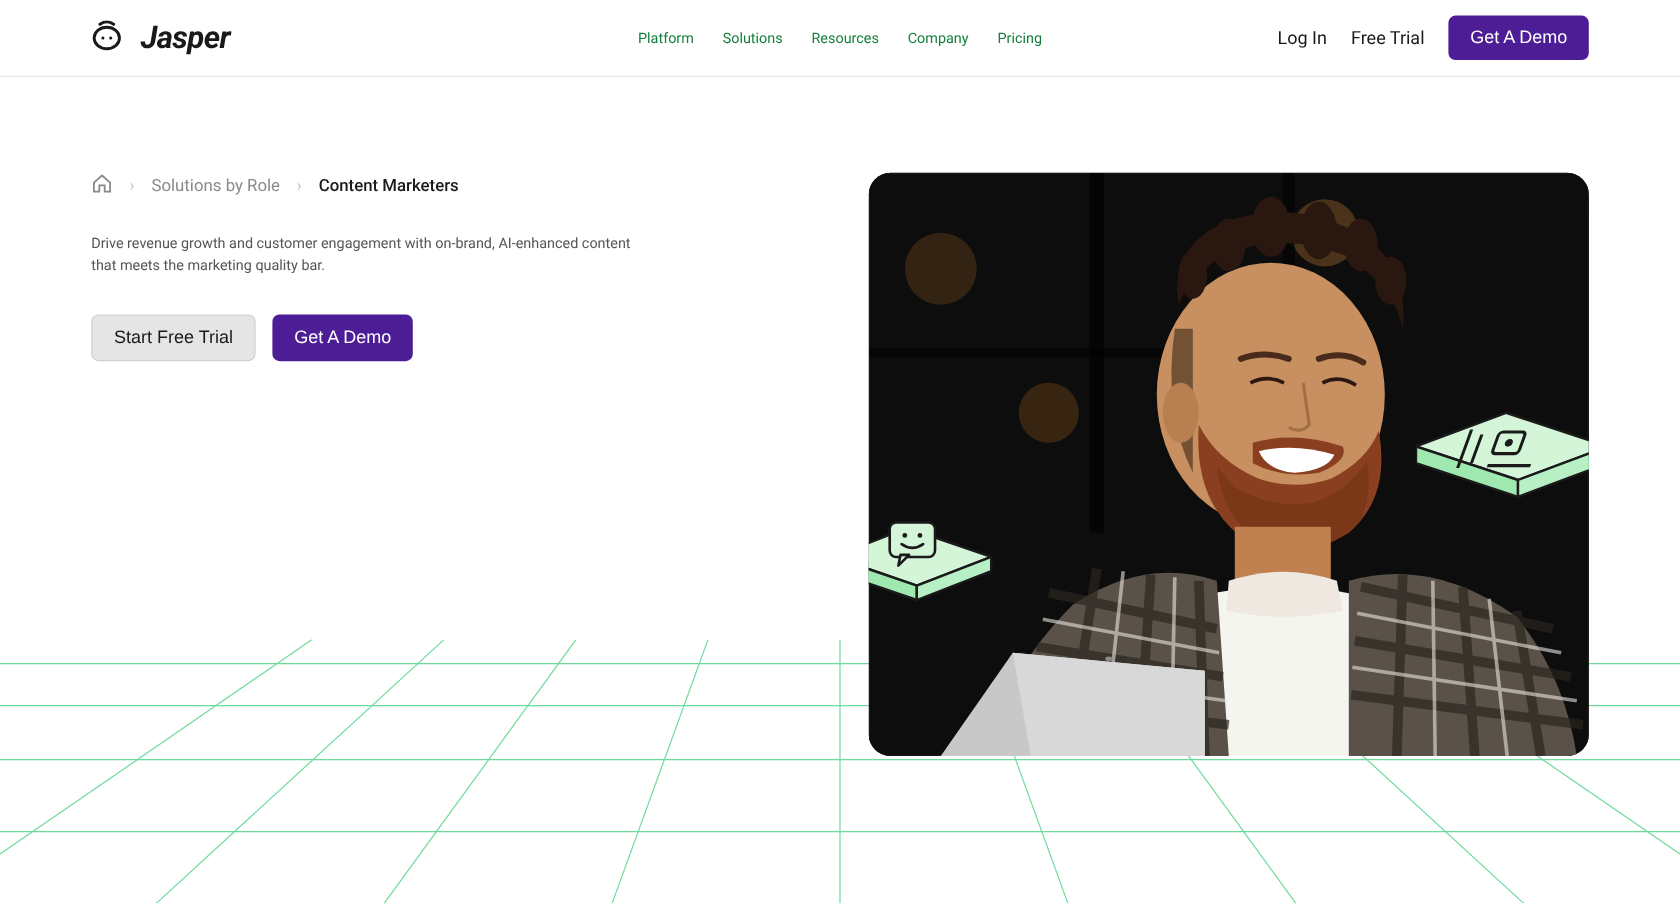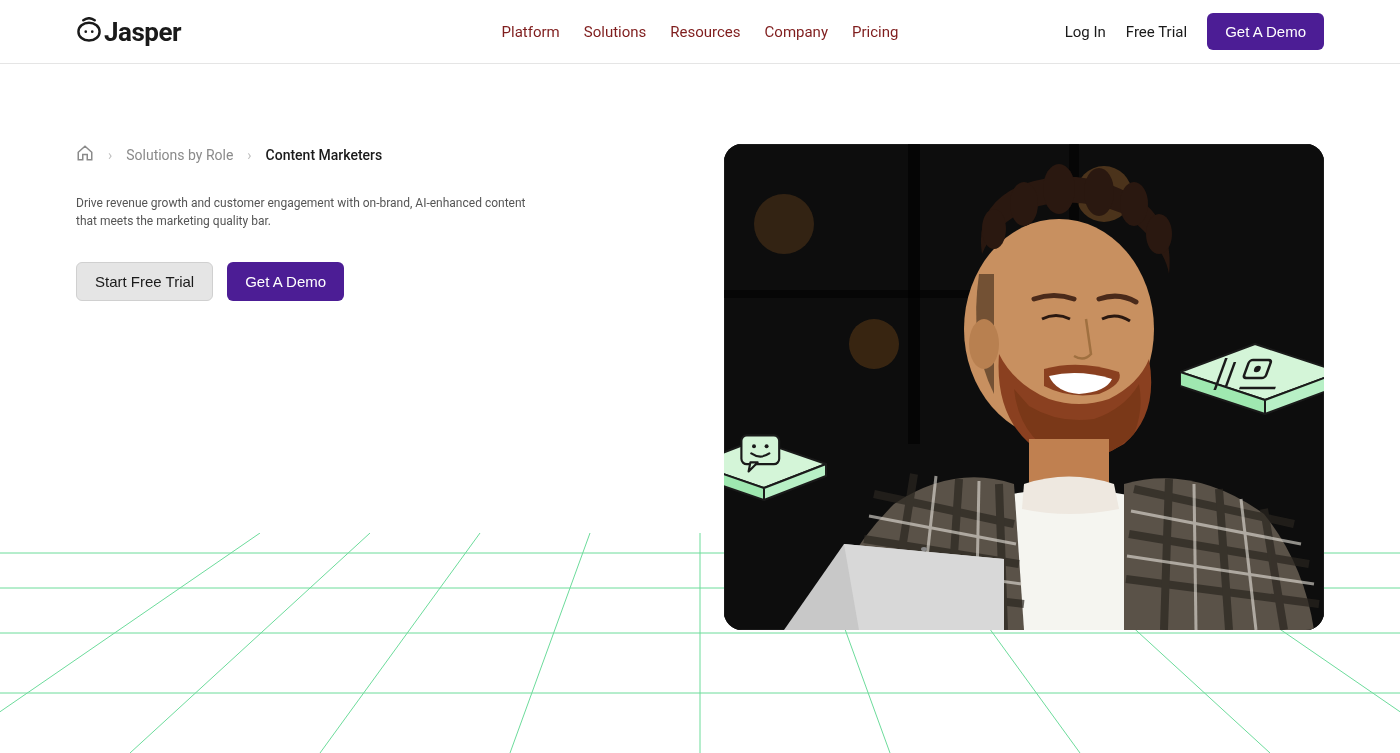--- a/index.html
+++ b/index.html
@@ -1,24 +1,24 @@
 <!DOCTYPE html>
 <html><head>
   <meta charset="utf-8">
   <style>
     * { margin: 0; padding: 0; box-sizing: border-box; }
     body { font-family: -apple-system, BlinkMacSystemFont, 'Segoe UI', Roboto, Helvetica, Arial, sans-serif; background: #fff; color: #1a1a1a; width: 1400px; height: 753px; overflow: hidden; position: relative; }
     
     
     .header { display: flex; align-items: center; height: 64px; padding: 0 76px; border-bottom: 1px solid #e5e5e5; background: #fff; position: relative; z-index: 10; }
-    .logo { display: flex; align-items: flex-start; gap: 2px; cursor: pointer; }
+    .logo { display: flex; align-items: flex-start; gap: 15px; cursor: pointer; font-style: italic; }
     .logo-icon { width: 26px; height: 26px; }
     .logo-text { font-size: 26px; font-weight: 700; letter-spacing: -0.5px; color: #1a1a1a; }
     .nav { display: flex; gap: 24px; margin-left: auto; margin-right: auto; position: absolute; left: 50%; transform: translateX(-50%); }
-    .nav-item { font-size: 15px; color: #7f1d1d; cursor: pointer; }
+    .nav-item { font-size: 12px; color: #15803d; cursor: pointer; }
     .header-right { display: flex; align-items: center; gap: 20px; margin-left: auto; }
     .link-text { font-size: 15px; color: #1a1a1a; cursor: pointer; }
     .btn { padding: 10px 18px; border-radius: 6px; font-size: 15px; font-weight: 500; cursor: pointer; border: none; }
     .btn-primary { background: #4c1d95; color: #fff; }
     .btn-outline { background: #e5e5e5; color: #1a1a1a; border: 1px solid #d0d0d0; }
     
     
     .main { display: flex; padding: 80px 76px 0; gap: 40px; position: relative; z-index: 5; }
     .left-col { flex: 0 0 560px; padding-top: 0; }
     

